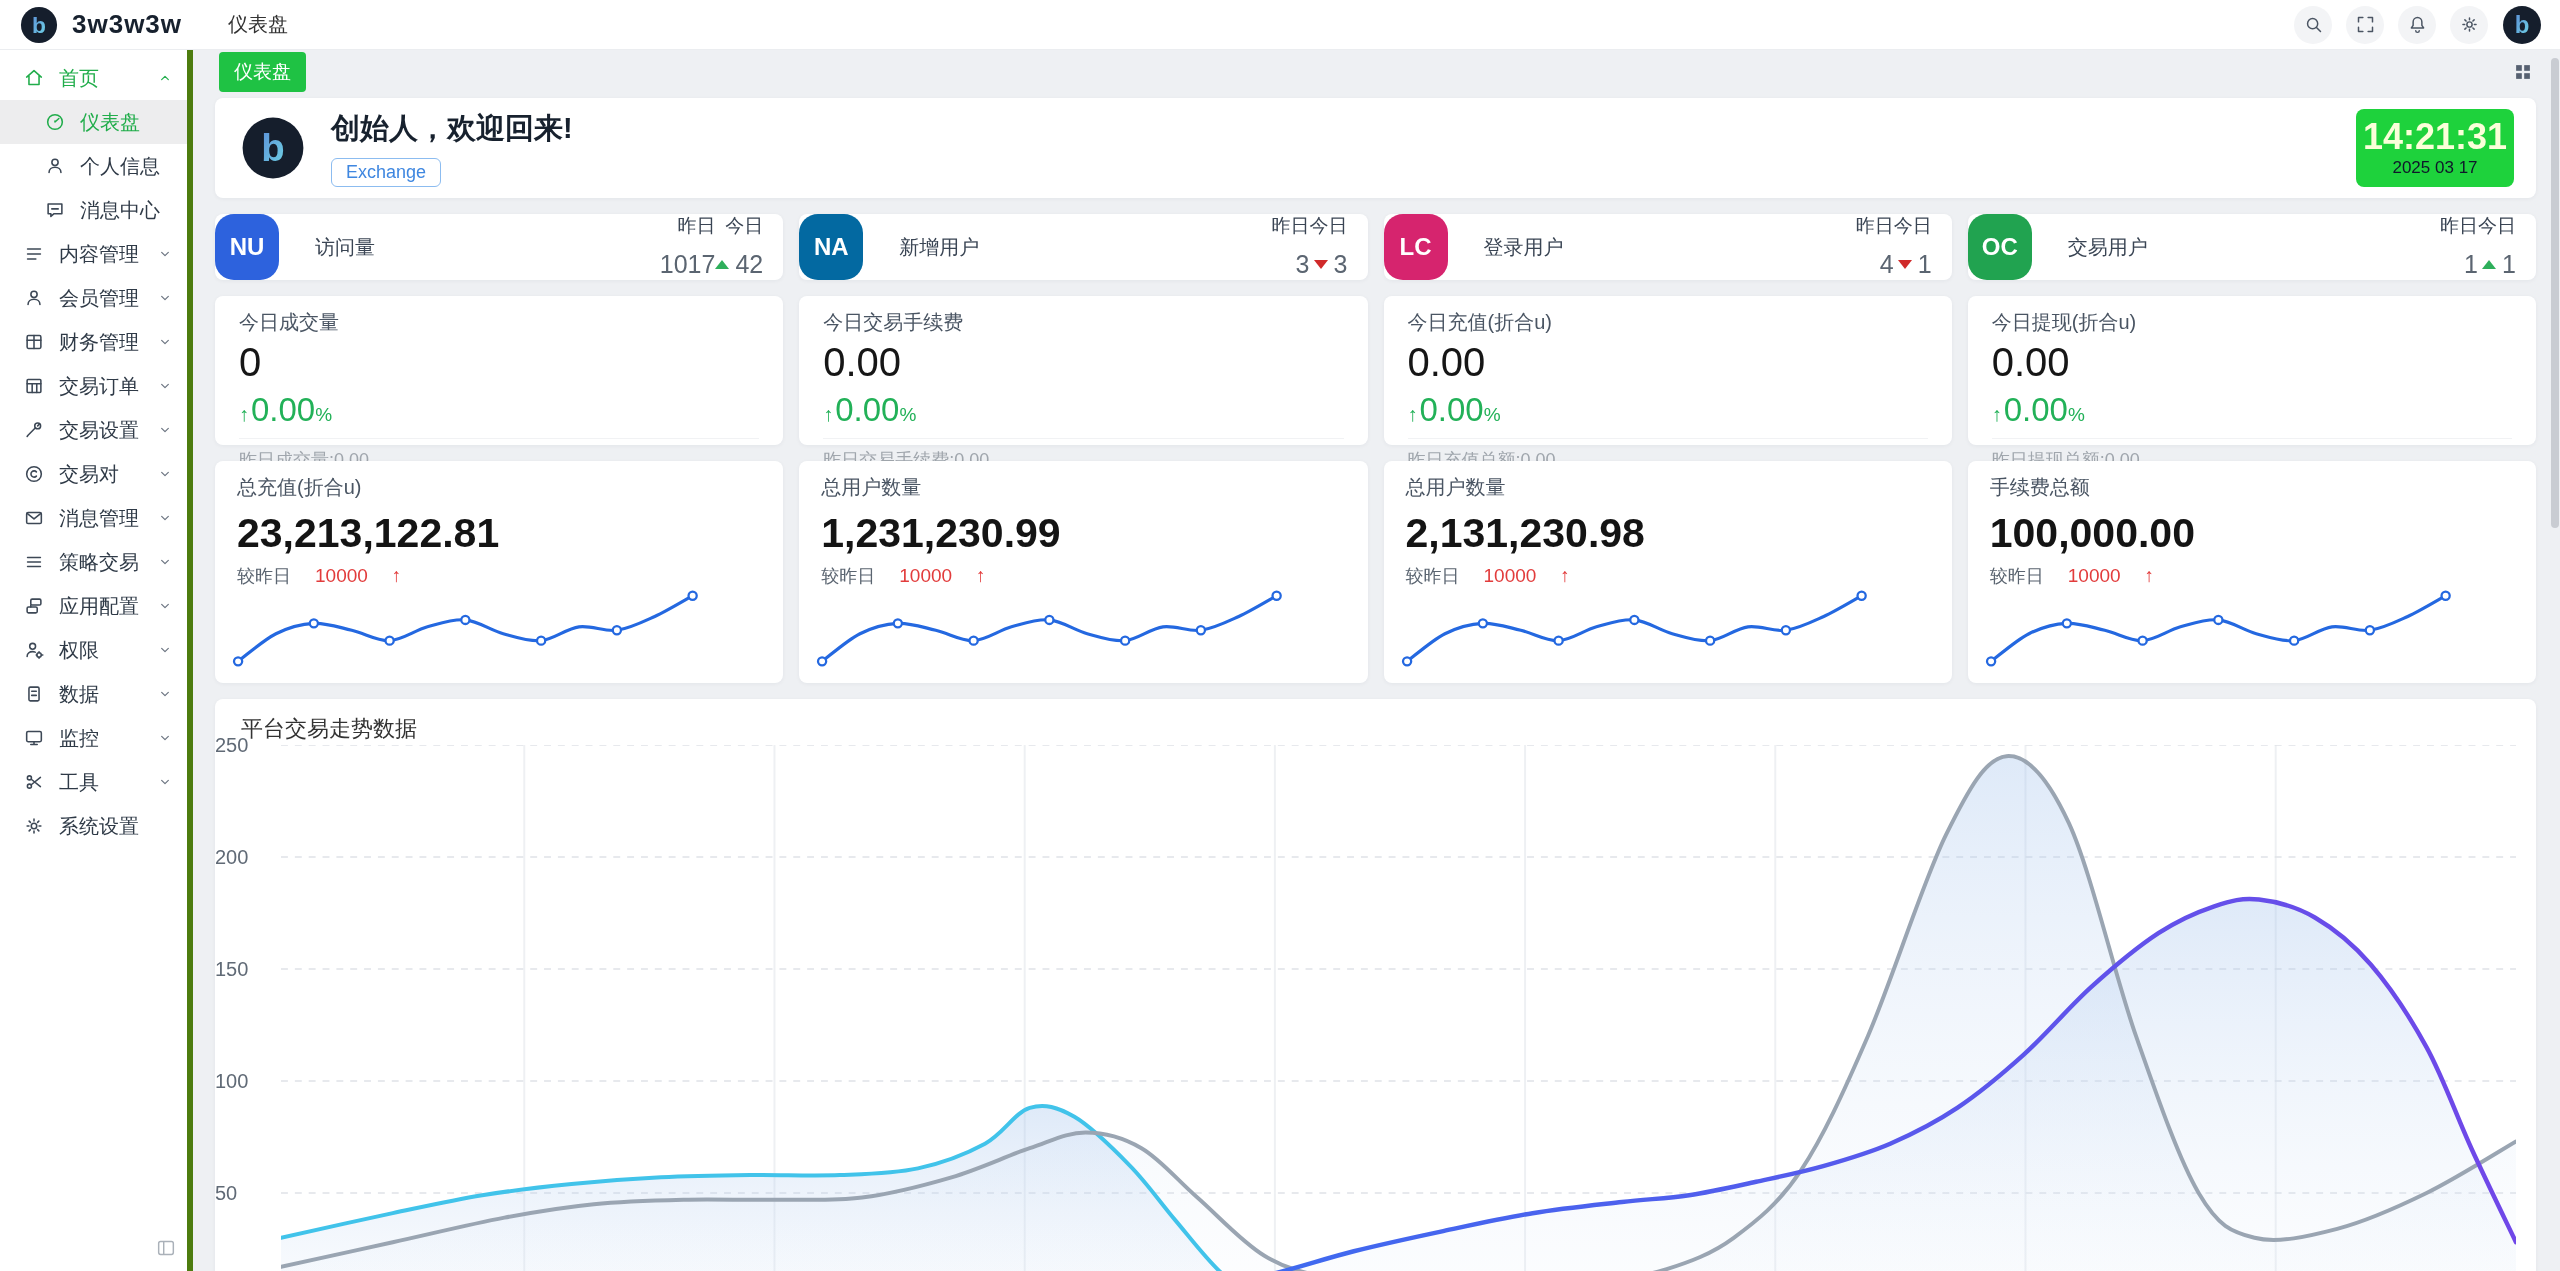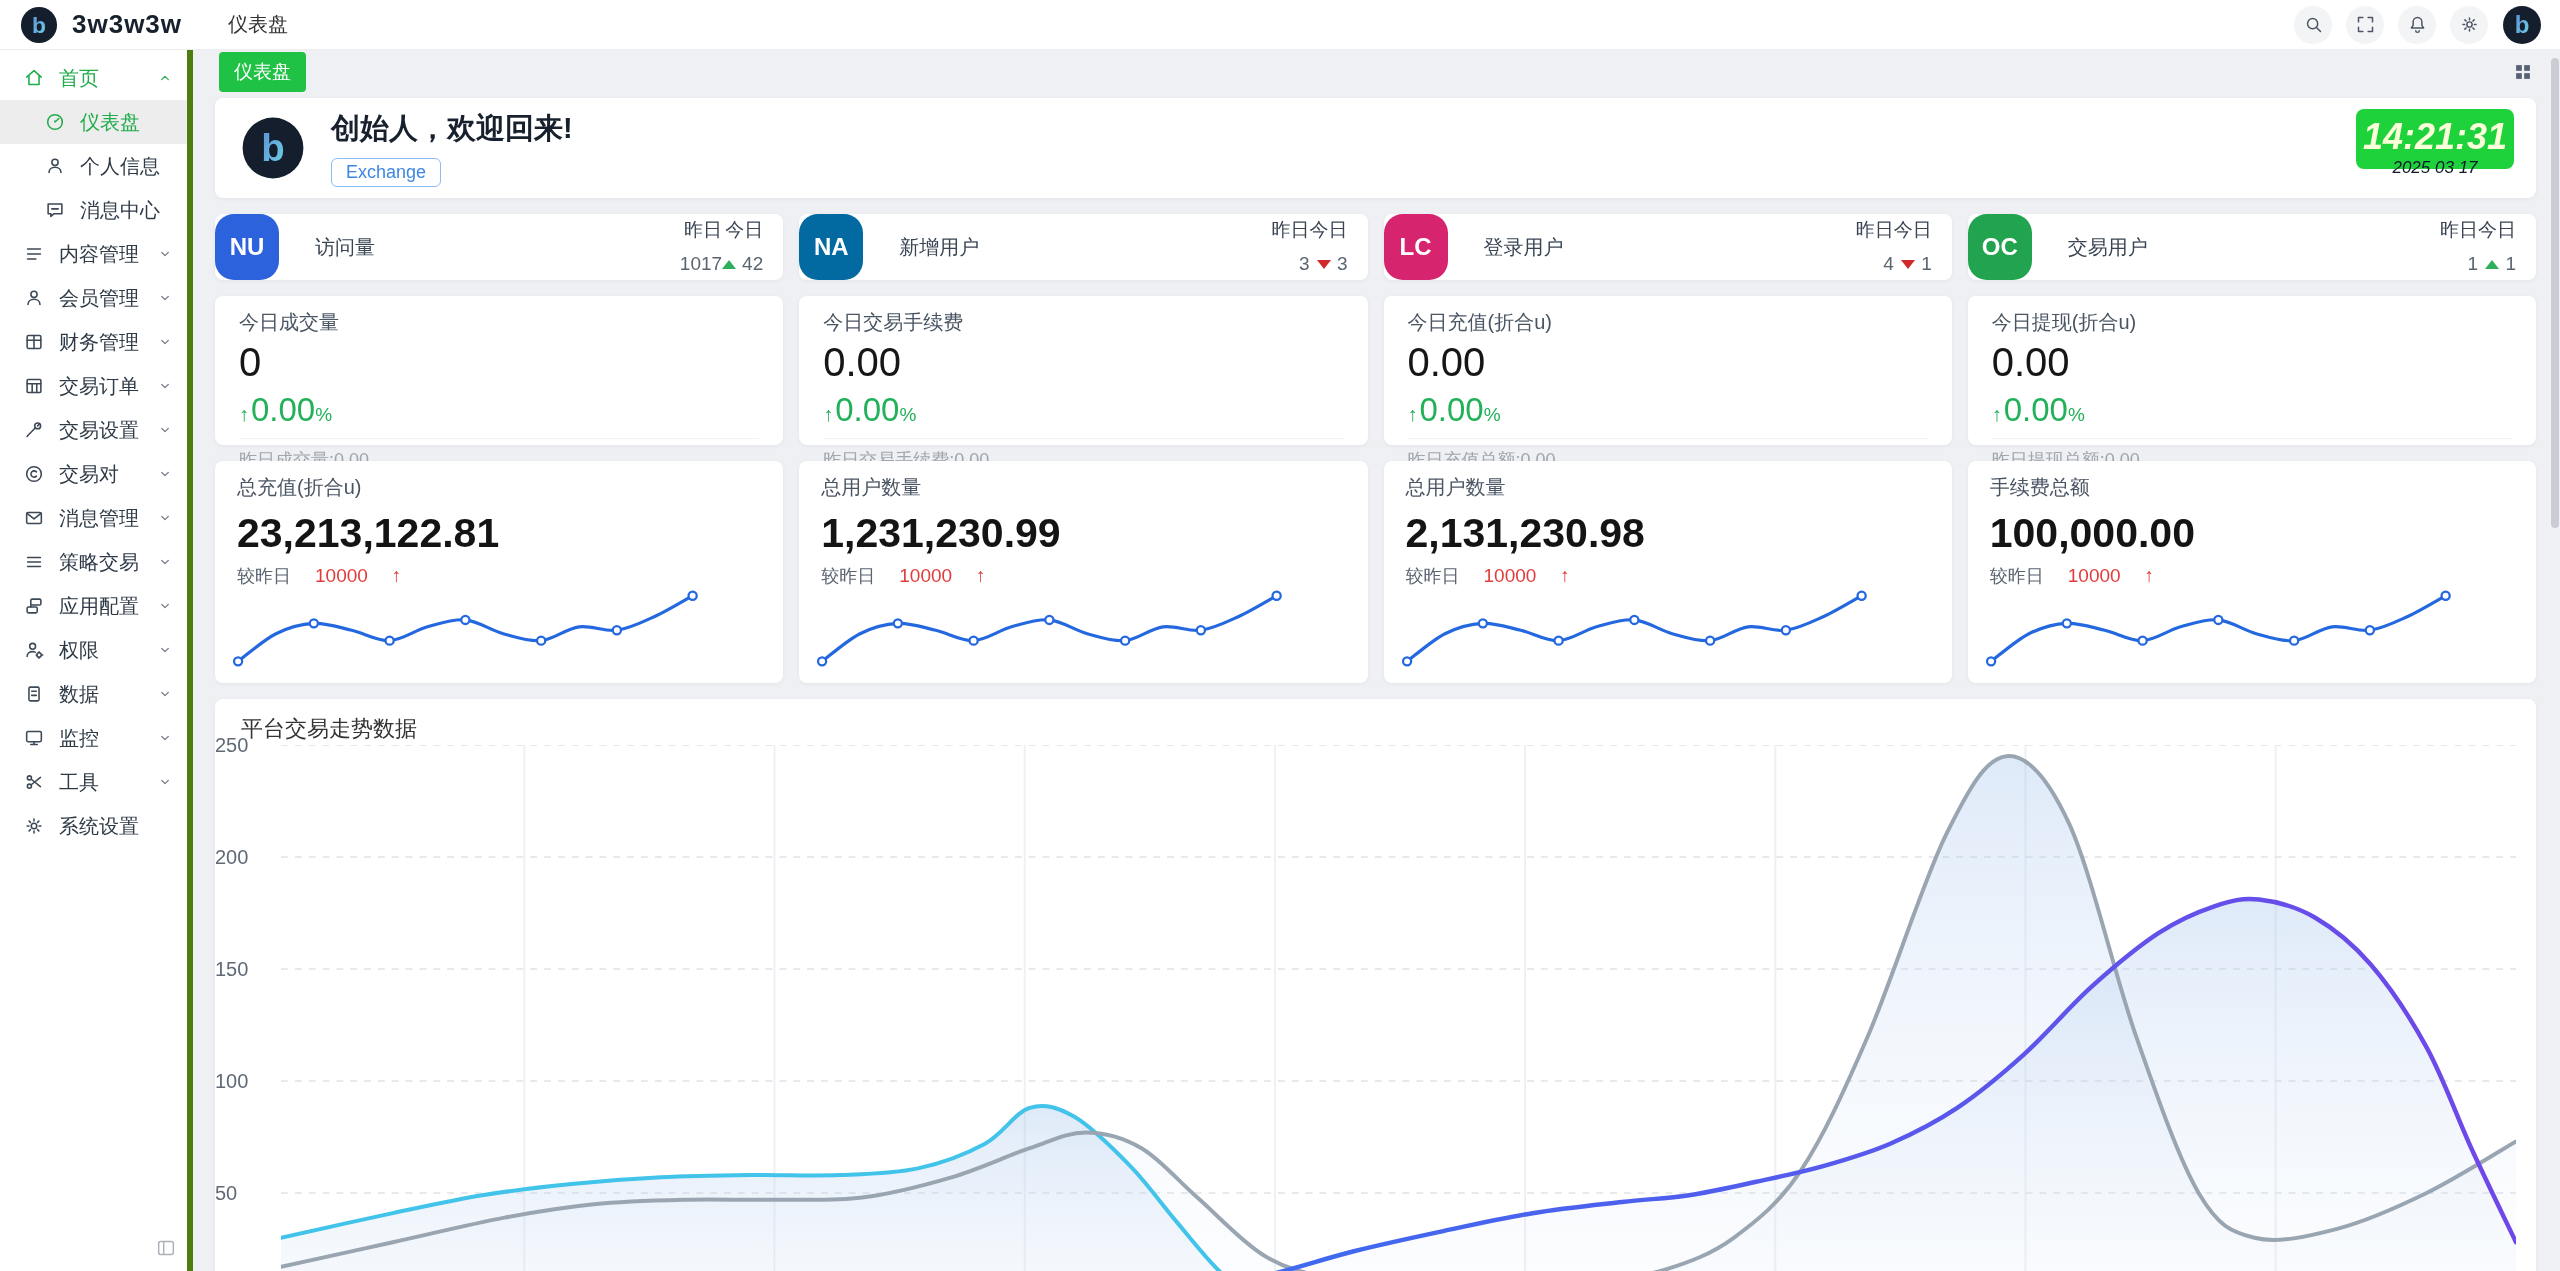--- a/index.html
+++ b/index.html
@@ -47,37 +47,37 @@
 
   .card { background:#fff; border-radius:8px; box-shadow:0 1px 4px rgba(15,30,60,.05); }
 
   
   .welcome { height:100px; display:flex; align-items:center; padding:0 26px; position:relative; }
   .welcome .wavatar { width:64px; height:64px; border-radius:50%; flex:0 0 64px; }
   .winfo { margin-left:26px; }
   .wtitle { font-size:29px; font-weight:bold; color:#17212e; }
   .wbadge { display:inline-block; margin-top:9px; font-size:18px; color:#3f87e0;
     border:1px solid #8cbcf0; border-radius:6px; padding:3px 14px; cursor:pointer; }
-  .clock { position:absolute; right:22px; top:11px; width:158px; height:60px; background:#1ed23c;
-    border-radius:8px; color:#f6ffe2; text-align:center; padding-top:9px;font-style:italic; }
+  .clock { position:absolute; right:22px; top:11px; width:158px; height:78px; background:#1ed23c;
+    border-radius:8px; color:#f6ffe2; text-align:center; padding-top:9px; }
   .clock-time { font-size:36px; font-weight:bold; line-height:1.05; color:#fbffd9; }
   .clock-date { font-size:17px; margin-top:2px; color:#0f172a; }
 
   
   .grid4 { display:grid; grid-template-columns:repeat(4,1fr); gap:16px; margin-top:16px; }
 
   
   .stat-card { height:66px; display:flex; align-items:center; overflow:hidden; }
   .stat-code { width:64px; height:66px; display:flex; align-items:center; justify-content:center;
     color:#fff; font-size:24px; font-weight:bold; flex:0 0 64px;border-radius:19px; }
   .stat-label { margin-left:36px; font-size:20px; color:#3a4554; }
   .stat-right { margin-left:auto; display:flex; padding-right:20px; }
   .stat-col { display:flex; flex-direction:column; align-items:flex-end; }
   .stat-col .t { font-size:19px; color:#3a4554; line-height:1.2; }
-  .stat-col .v { font-size:19px; color:#5b6571; margin-top:12px; display:flex; align-items:center; gap:6px; }
+  .stat-col .v { font-size:25px; color:#5b6571; margin-top:12px; display:flex; align-items:center; gap:6px; }
   .tri-up { width:0; height:0; border-left:7px solid transparent; border-right:7px solid transparent;
     border-bottom:9px solid #2eaf5b; display:inline-block; }
   .tri-down { width:0; height:0; border-left:7px solid transparent; border-right:7px solid transparent;
     border-top:9px solid #d02a2a; display:inline-block; }
 
   
   .today-card { height:149px; padding:13px 24px 0; }
   .tc-label { font-size:20px; color:#4a5563; }
   .tc-value { font-size:40px; color:#161616; margin-top:5px; line-height:1.05; }
   .tc-pct { margin-top:8px; color:#22b158; display:flex; align-items:baseline; }

